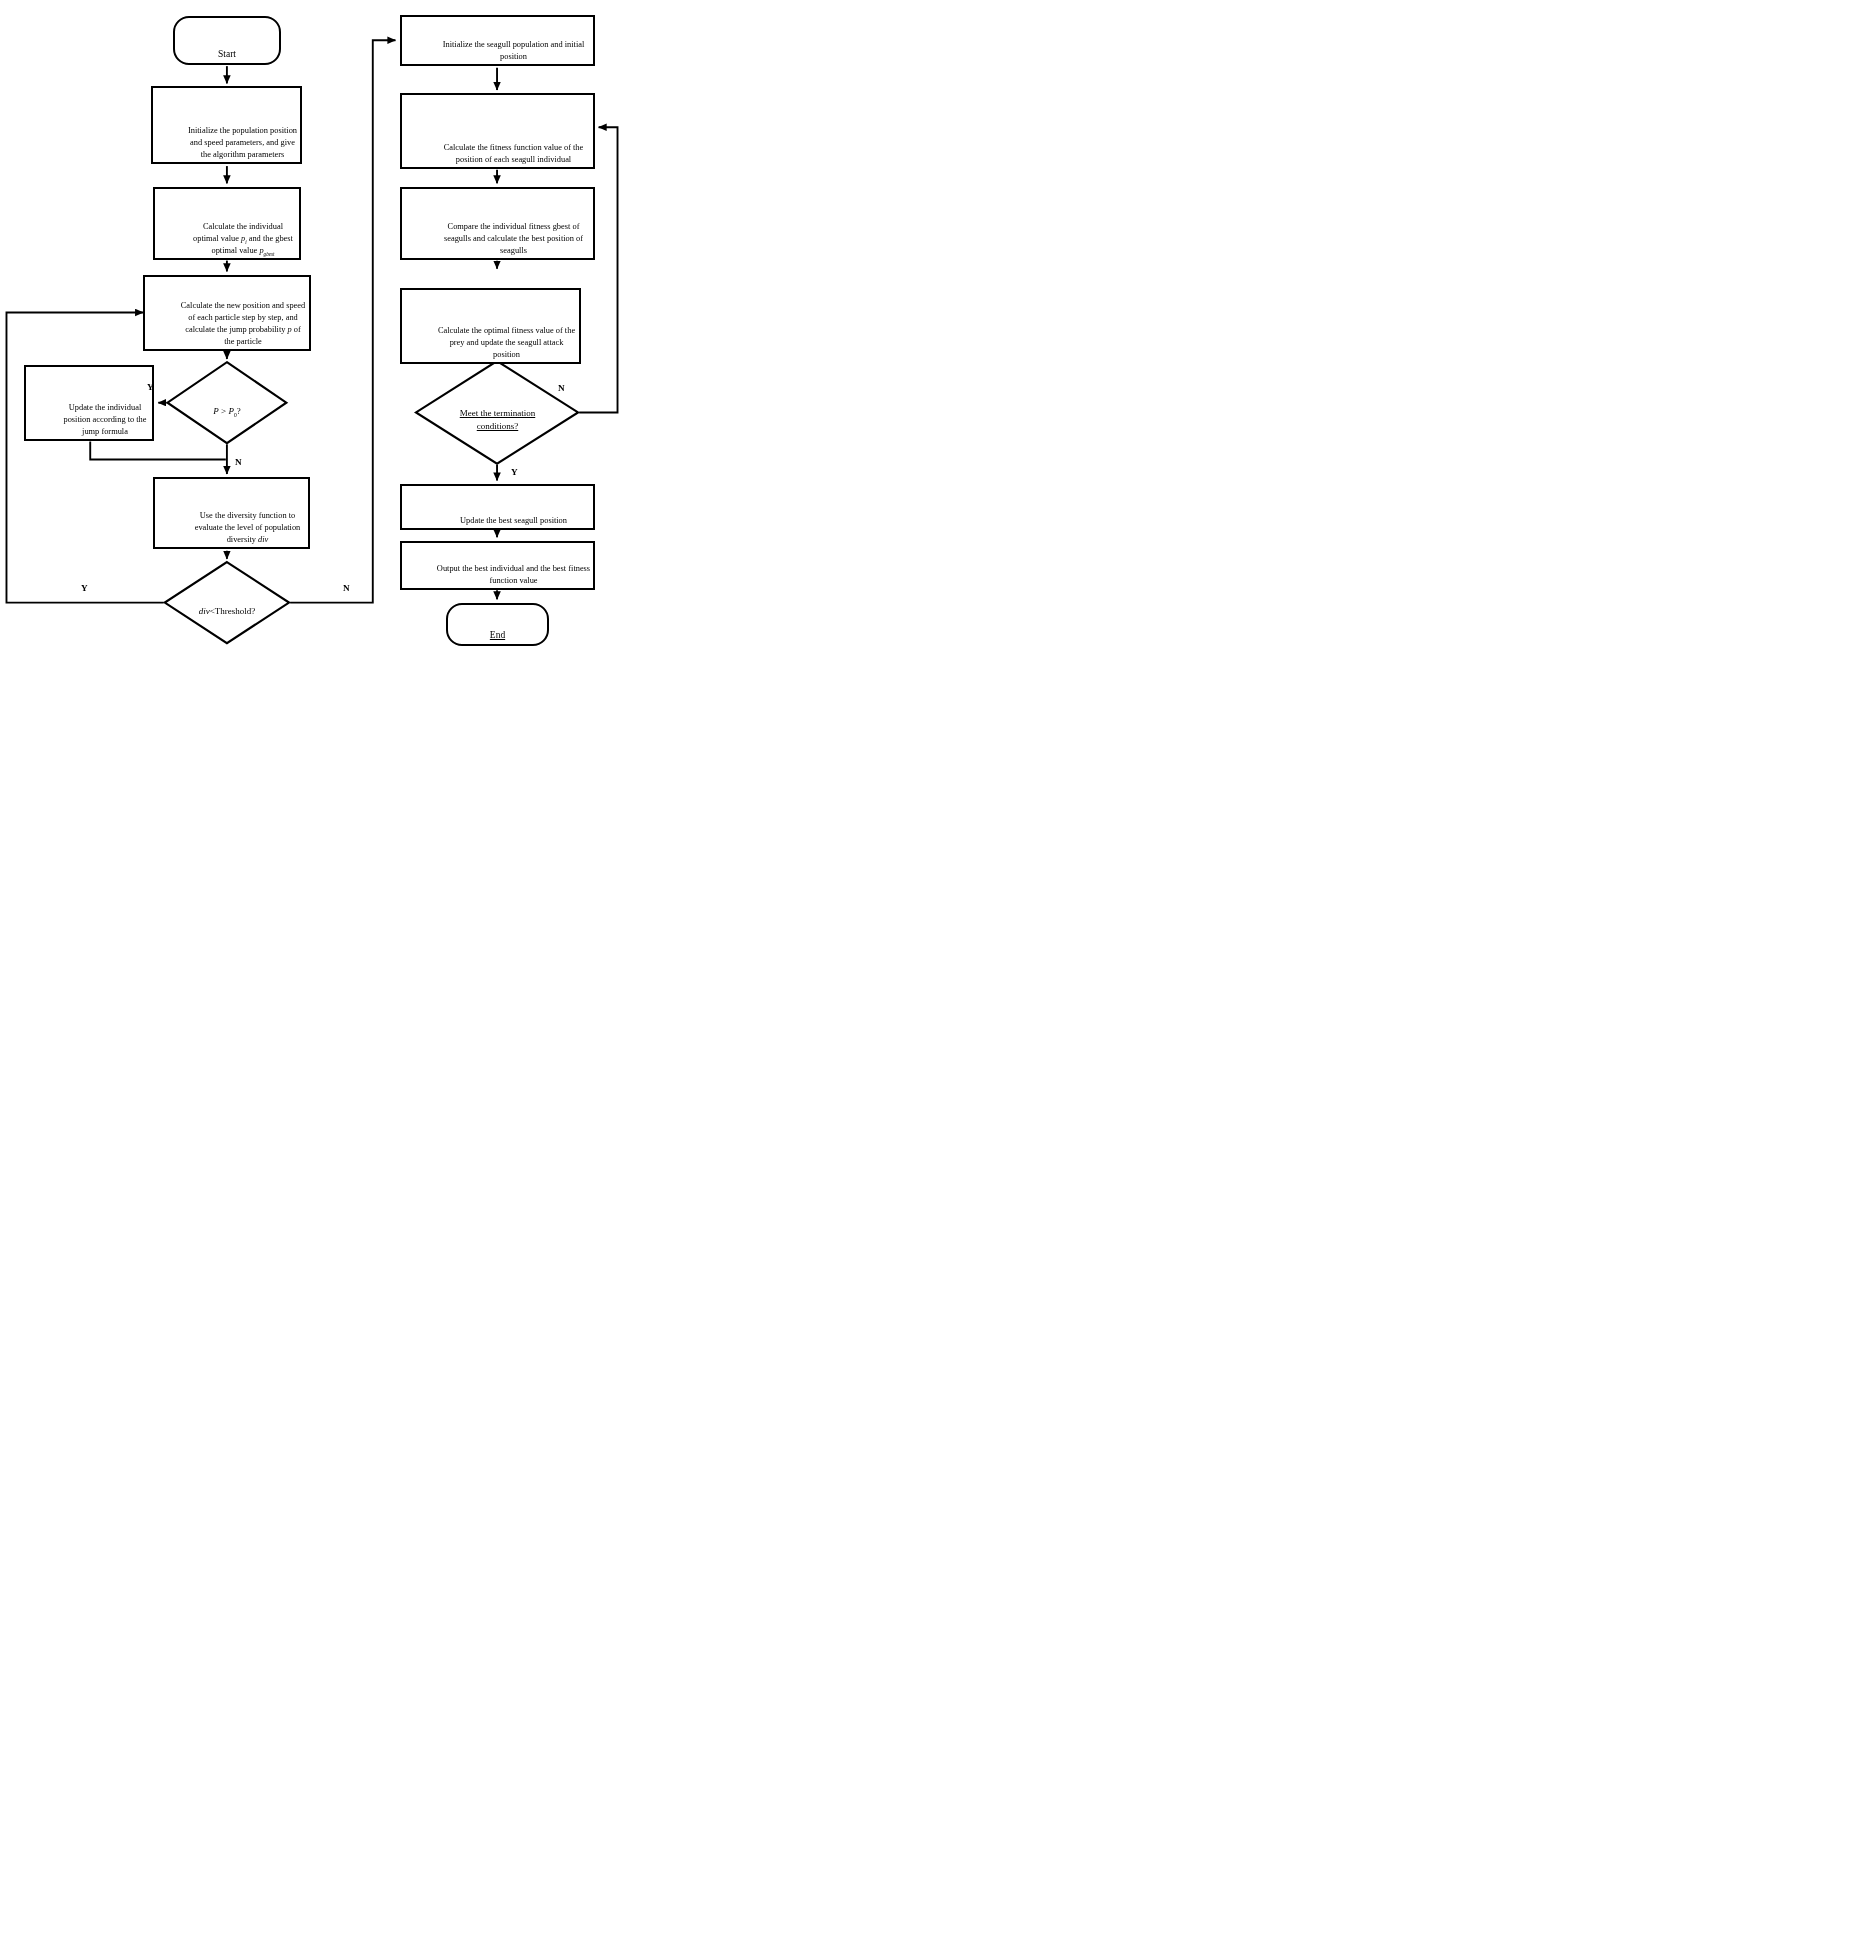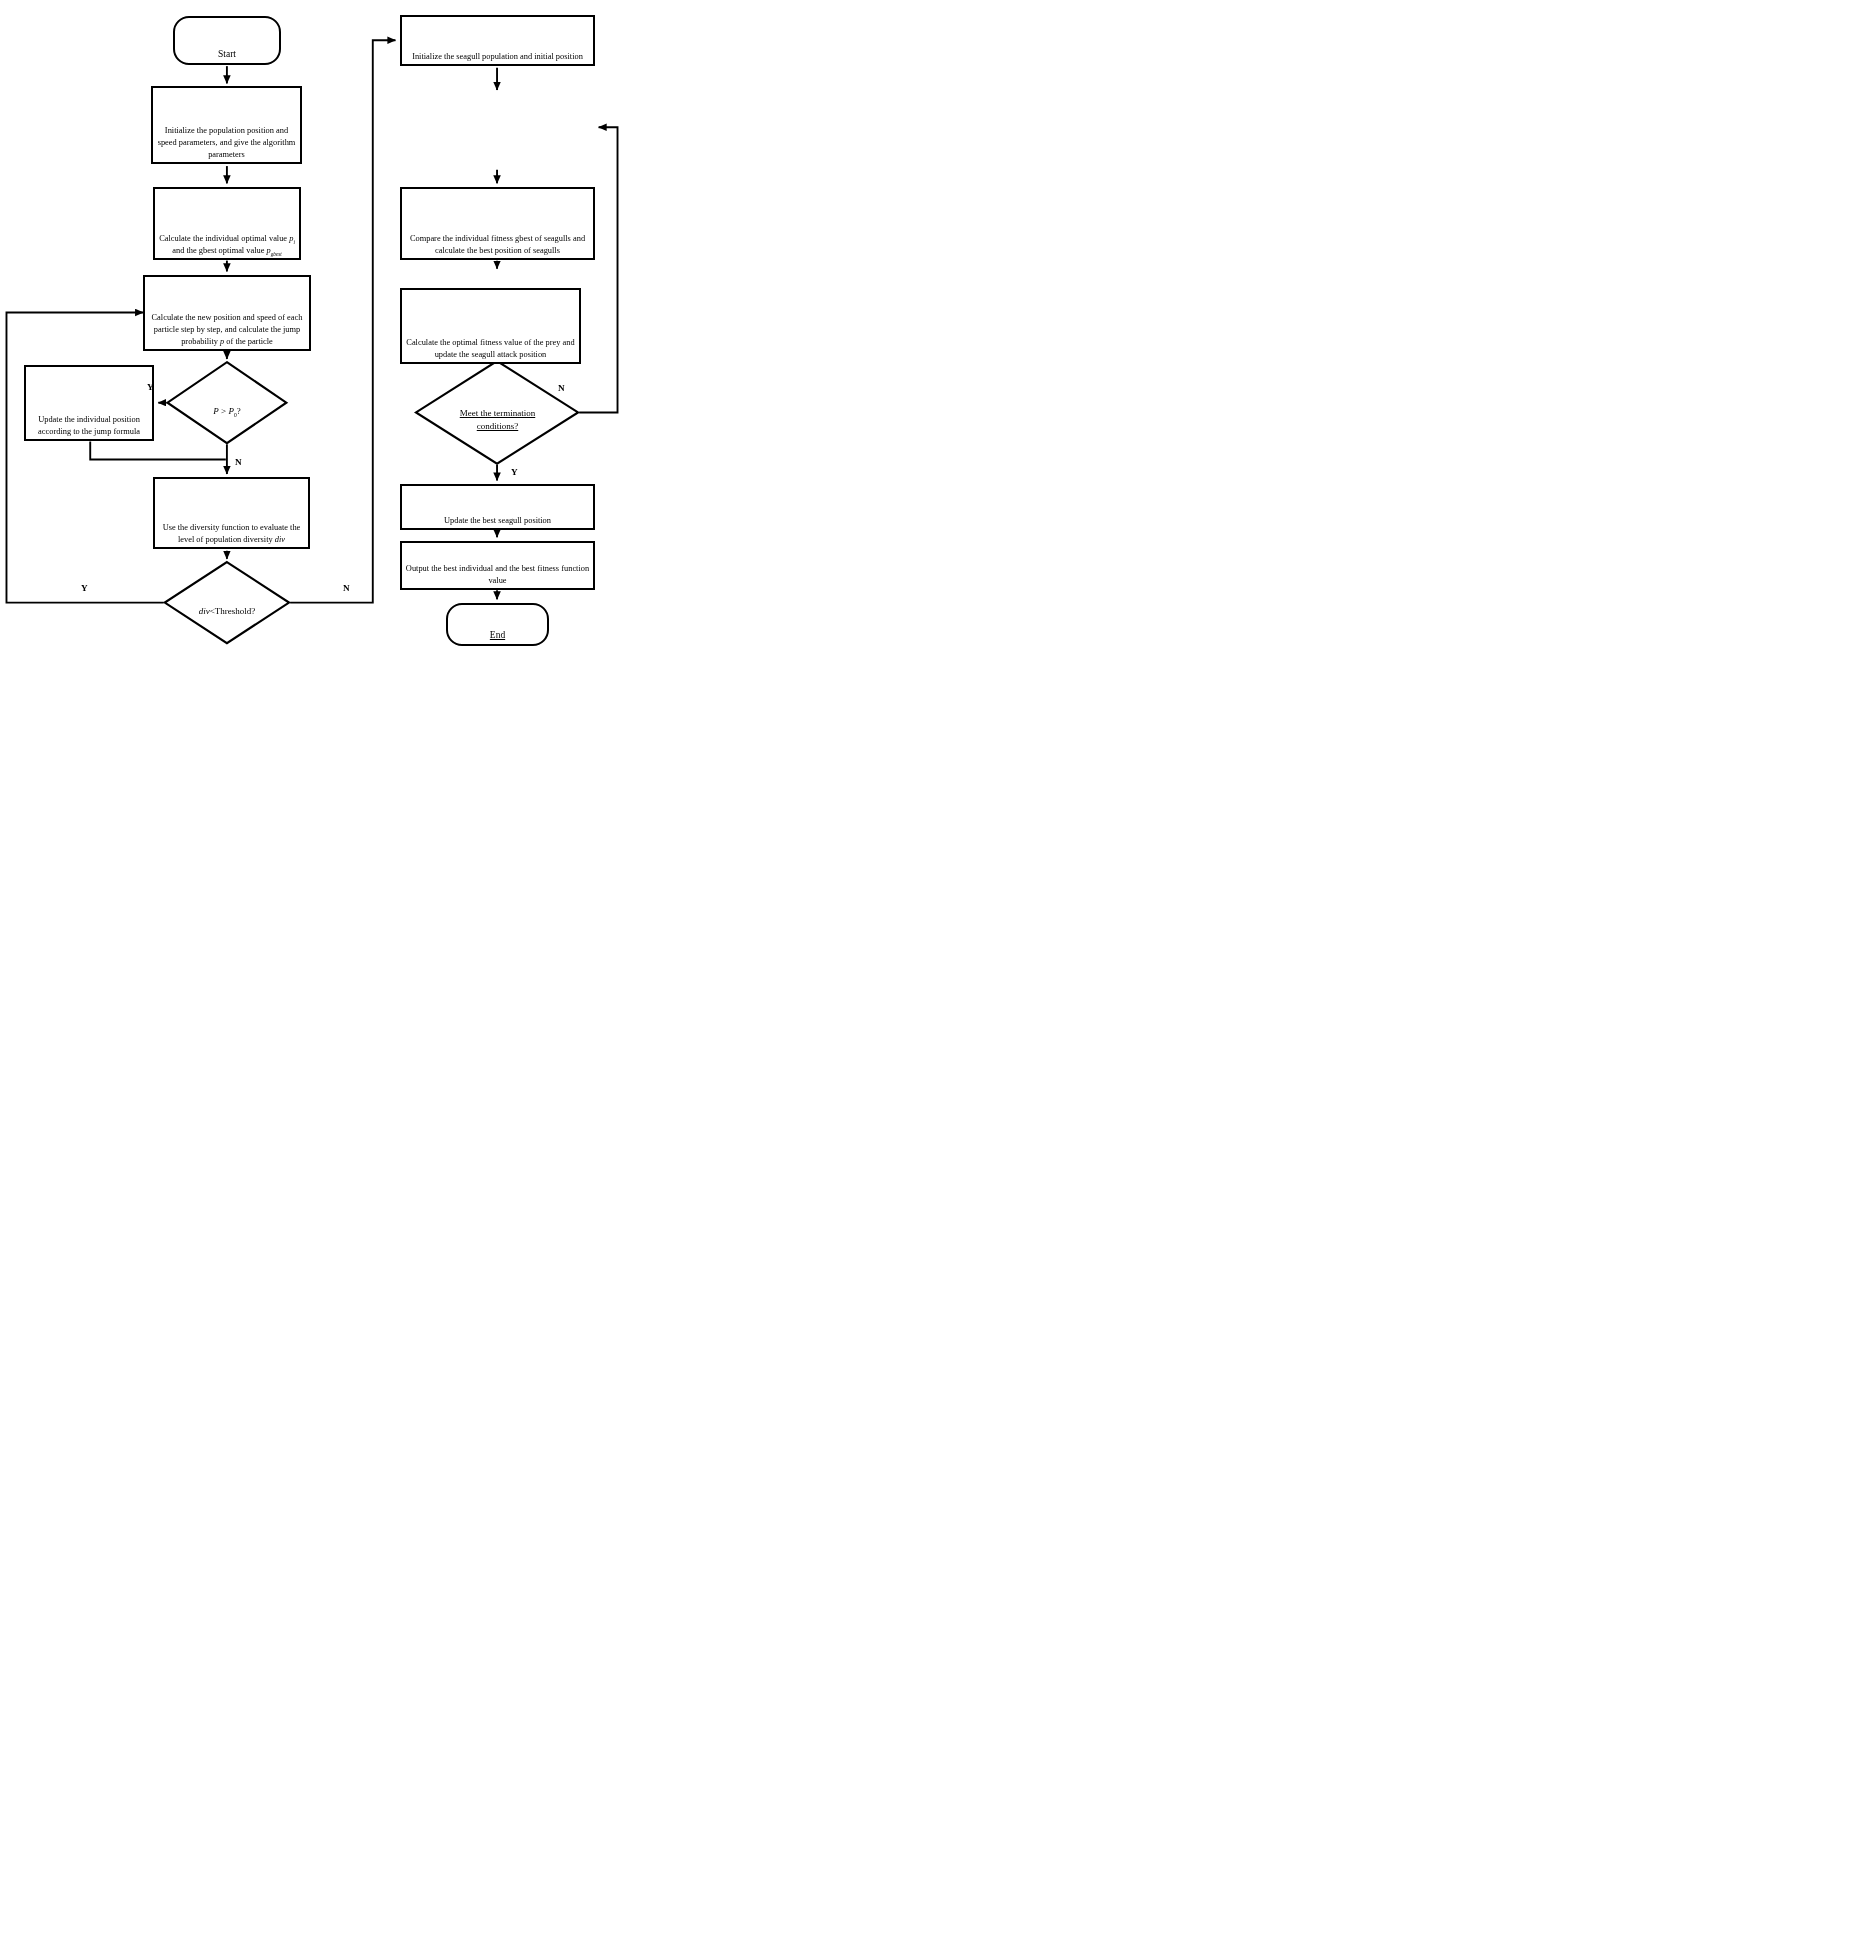--- a/index.html
+++ b/index.html
@@ -26,20 +26,21 @@
     display: flex;
     align-items: flex-end;
     justify-content: center;
     text-align: center;
     box-sizing: border-box;
     z-index: 2;
   }
   .rect {
     border: 2.2px solid #000;
     background: #fff;
+    padding-left: 32px;
   }
   .term {
     border: 2.2px solid #000;
     border-radius: 16px;
     background: #fff;
   }
   .dtext {
     background: transparent;
     z-index: 2;
   }
@@ -131,20 +132,23 @@
   </div>
 
   <div class="node dtext cond" style="left:170px; top:587px; width:114px; height:32px;">
     <span class="txt"><i class="v">div</i><span>&lt;Threshold?</span></span>
   </div>
 
   <div class="node rect" style="left:400px; top:15px; width:195px; height:51px;">
     <span class="txt">Initialize the seagull population and initial position</span>
   </div>
 
+  <div class="node rect" style="left:400px; top:93px; width:195px; height:76px;">
+    <span class="txt">Calculate the fitness function value of the position of each seagull individual</span>
+  </div>
 
   <div class="node rect" style="left:400px; top:187px; width:195px; height:73px;">
     <span class="txt">Compare the individual fitness gbest of seagulls and calculate the best position of seagulls</span>
   </div>
 
   <div class="node rect" style="left:400px; top:288px; width:181px; height:76px;">
     <span class="txt">Calculate the optimal fitness value of the prey and update the seagull attack position</span>
   </div>
 
   <div class="node dtext cond" style="left:449px; top:360px; width:97px; height:74px;text-decoration:underline;">

